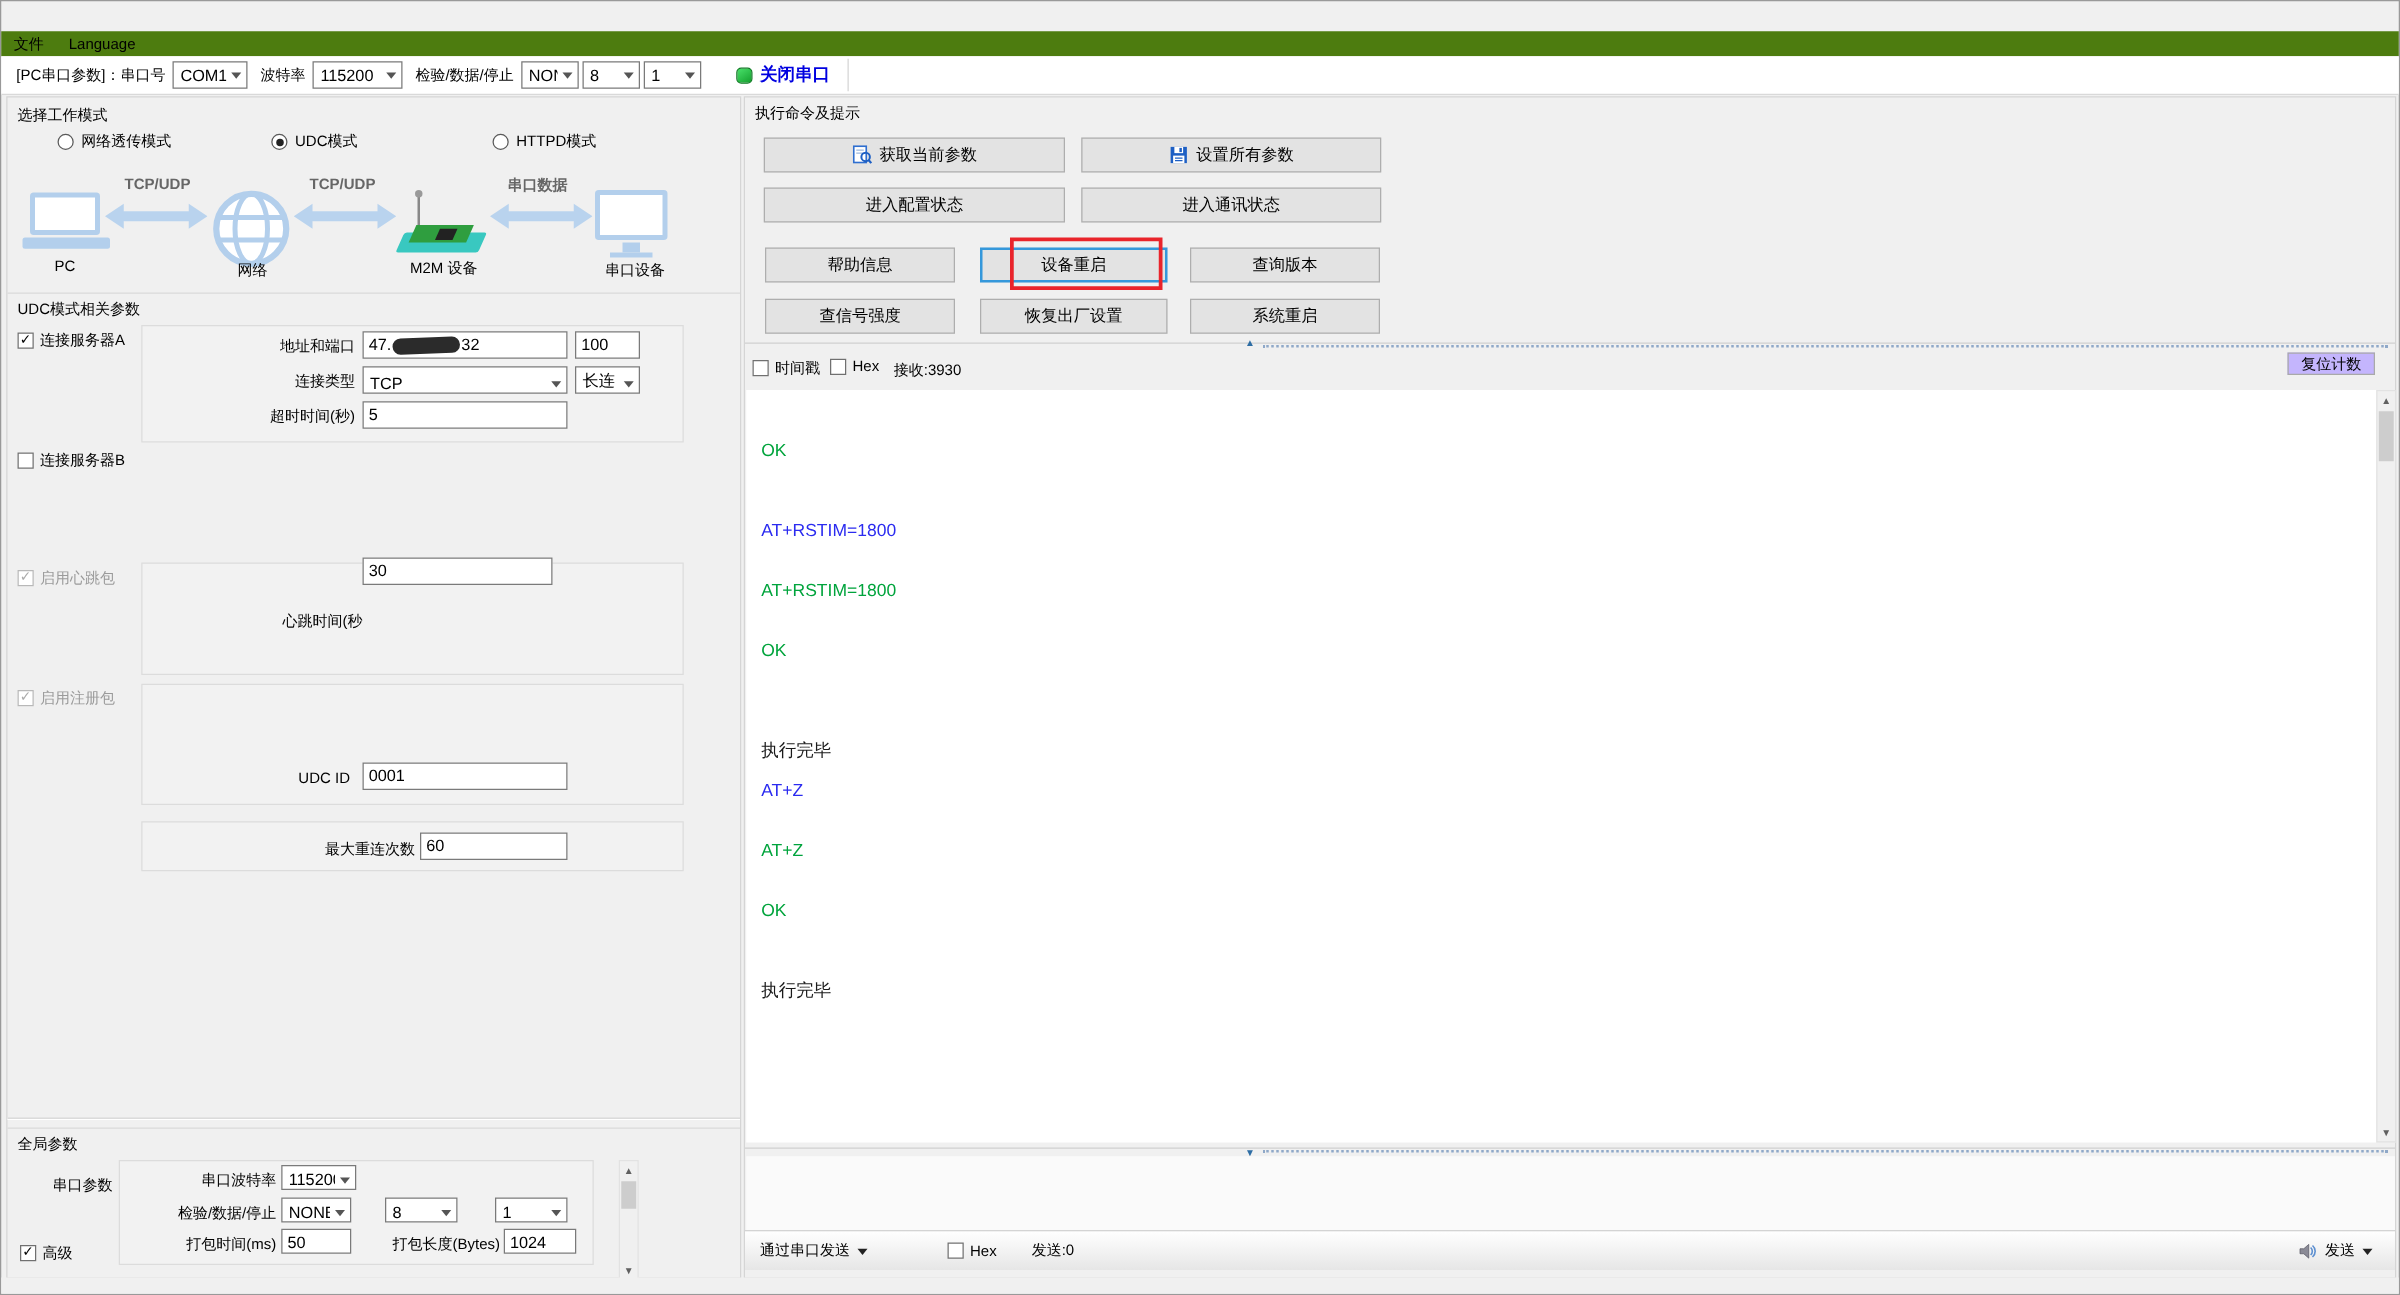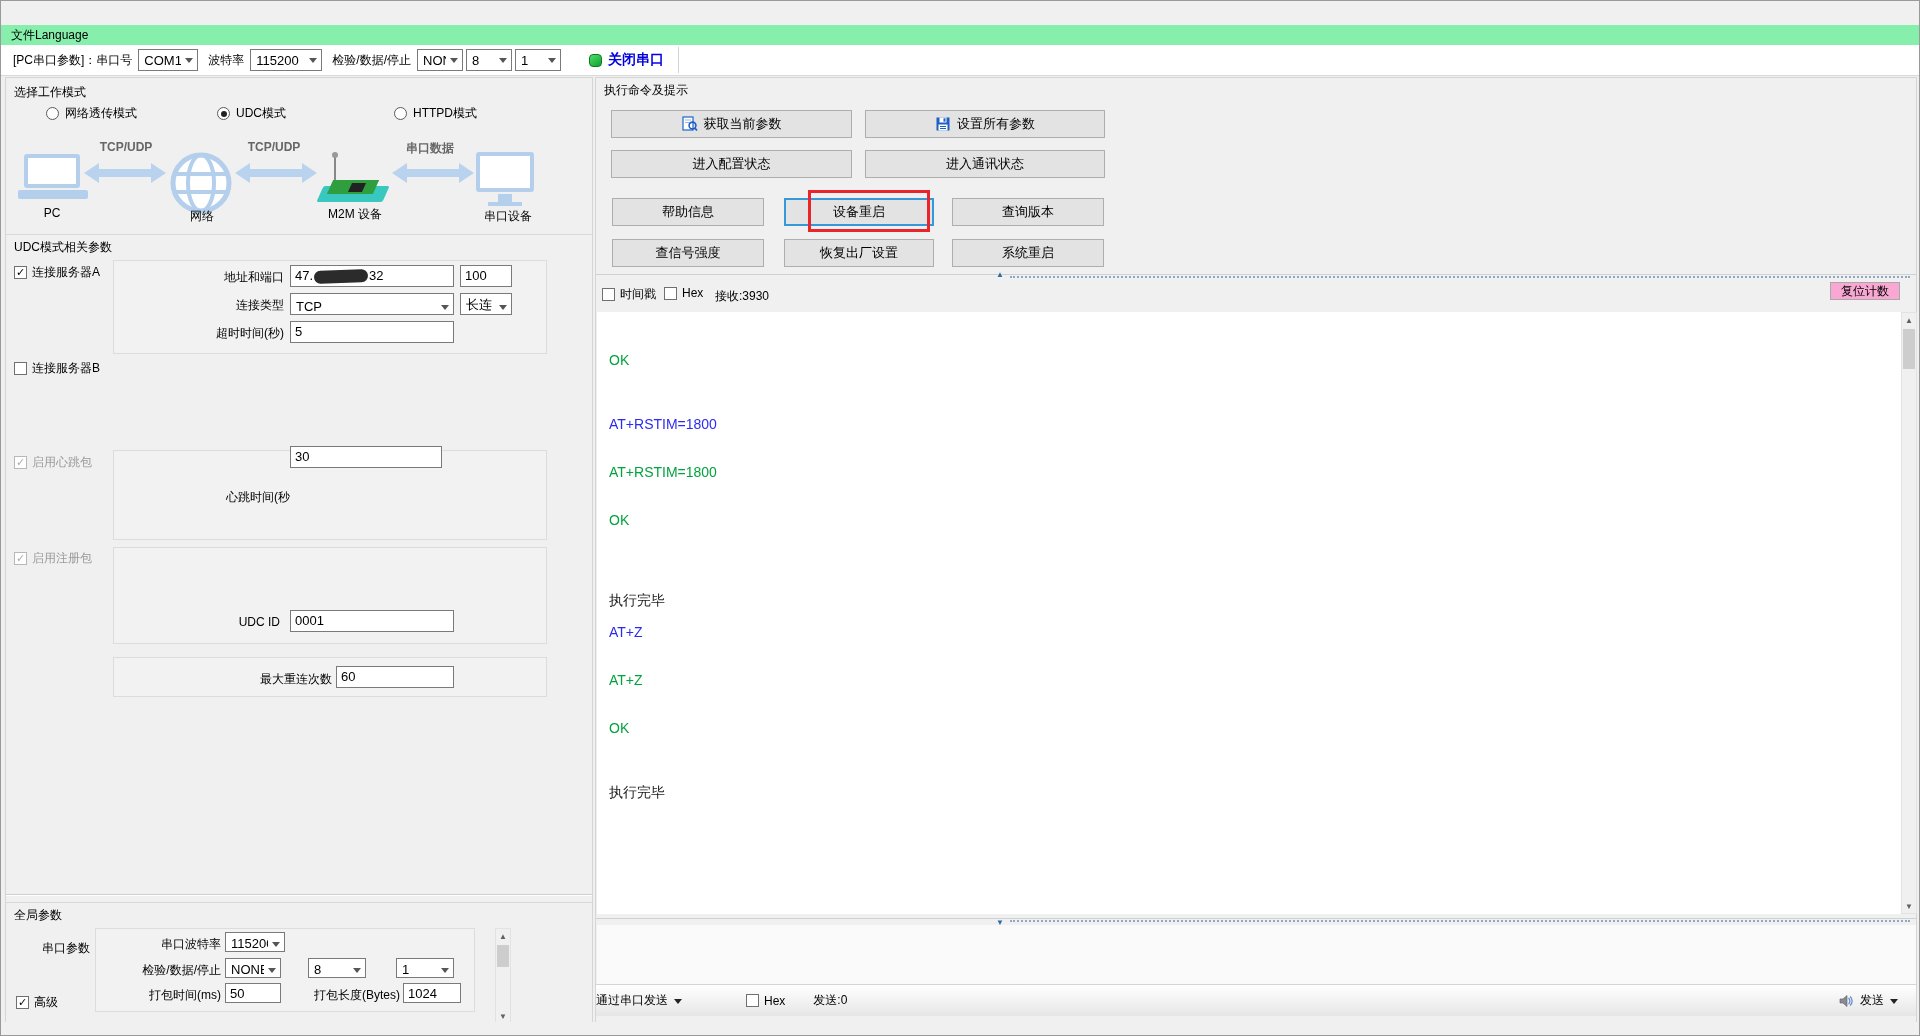--- a/index.html
+++ b/index.html
@@ -10,21 +10,21 @@
   
   .titlebar { position:absolute; top:0; left:0; right:0; height:24px; background:#fff; display:flex; align-items:center; padding-left:8px; gap:6px; }
   .titlebar .title { color:#595959; }
   .win-controls { position:absolute; right:1px; top:0; display:flex; }
   .win-btn { width:46px; height:24px; display:flex; align-items:center; justify-content:center; color:#333; }
   .glyph-min { width:10px; height:1px; background:#333; display:inline-block; }
   .glyph-restore { width:9px; height:9px; border:1px solid #333; position:relative; background:#fff; }
   .glyph-restore:before { content:""; position:absolute; top:-4px; left:2px; width:9px; height:9px; border:1px solid #333; }
   .glyph-close { font-size:12px; line-height:12px; }
 
-  .menubar { position:absolute; top:24px; left:0; right:0; height:20px; background:#86efac; display:flex; align-items:center; padding-left:10px; }
+  .menubar { position:absolute; top:24px; left:0; right:0; height:20px; background:#4d7c0f; display:flex; align-items:center; gap:20px; padding-left:10px; }
   .menu-item { cursor:default; }
 
   .toolbar { position:absolute; top:44px; left:0; right:0; height:31px; background:#fff; border-bottom:1px solid #d9d9d9; display:flex; align-items:center; padding-left:12px; }
   .tb-label { margin:0 6px 0 10px; white-space:nowrap; }
   .combo { height:22px; border:1px solid #7a7a7a; background:#fff; display:flex; align-items:center; padding:0 3px 0 5px; font-size:13px; }
   .combo .val { overflow:hidden; white-space:nowrap; flex:1; }
   .arr { width:0; height:0; border:4px solid transparent; border-top:5px solid #555; margin:5px 1px 0 4px; flex:none; }
   .status-open { display:flex; align-items:center; gap:6px; margin-left:28px; }
   .green-dot { width:13px; height:13px; border-radius:4px; background:linear-gradient(145deg,#49e06a,#14a02e); border:1px solid #0d7a22; }
   .close-port { color:#0000e0; font-weight:bold; font-size:14px; }
@@ -78,21 +78,21 @@
   .splitter .tri { position:absolute; top:-5px; font-size:8px; color:#2e6da4; }
 
   .log-area { position:absolute; background:#fff; overflow:hidden; font-family:"Liberation Sans","DejaVu Sans",sans-serif; }
   .log-line { font-size:14px; line-height:16px; white-space:pre; }
   .sb { position:absolute; width:16px; background:#f0f0f0; border:1px solid #e2e2e2; }
   .sb .sb-arrow { position:absolute; left:0; width:14px; height:14px; color:#606060; font-size:8px; display:flex; align-items:center; justify-content:center; }
   .sb .thumb { position:absolute; left:1px; width:12px; background:#cdcdcd; }
 
   .send-bar { position:absolute; left:0; right:0; height:32px; background:linear-gradient(#ffffff,#e6e6e6); border-top:1px solid #d4d4d4; display:flex; align-items:center; }
   .caret { width:0; height:0; border:4px solid transparent; border-top:5px solid #222; margin:5px 0 0 6px; }
-  .reset-btn { position:absolute; height:18px; background:#f9a8d4; border:1px solid #a9a9a9; display:flex; align-items:center; justify-content:center; font-size:12px; padding:0 10px; }
+  .reset-btn { position:absolute; height:18px; background:#c4b5fd; border:1px solid #a9a9a9; display:flex; align-items:center; justify-content:center; font-size:12px; padding:0 10px; }
 
   .redact { display:inline-block; width:54px; height:13px; background:#2b2b2b; border-radius:7px; transform:rotate(-2deg); vertical-align:middle; margin:0 1px; }
   .bottom-strip { position:absolute; left:0; right:0; bottom:0; height:13px; background:#f0f0f0; }
 </style>
 </head>
 <body>
 
 <div id="window">
 
 
@@ -394,21 +394,21 @@
     </div>
 
     <div class="splitter" style="top:840px">
       <span class="tri" style="left:400px;top:-1px">▼</span>
       <span class="dots" style="left:414px;right:6px"></span>
     </div>
 
     <div class="abs" style="left:1px;top:847px;width:1319px;height:59px;background:#fafafa"></div>
 
     <div class="send-bar" style="top:906px">
-      <span style="">通过串口发送</span>
+      <span style="margin-left:12px">通过串口发送</span>
       <span class="caret"></span>
       <div class="cb" style="position:static;margin-left:64px">
         <span class="box"></span>
         <span class="lbl">Hex</span>
       </div>
       <span style="margin-left:28px">发送:0</span>
       <span style="margin-left:auto;display:flex;align-items:center">
         <svg class="icon16" viewBox="0 0 16 16">
             <polygon points="2,6 5,6 9,2.5 9,13.5 5,10 2,10" fill="#8a8a96" stroke="#5a5a66" stroke-width="0.6"></polygon>
             <path d="M10.5 5 A4 4 0 0 1 10.5 11" fill="none" stroke="#5d8fd0" stroke-width="1.3"></path>

